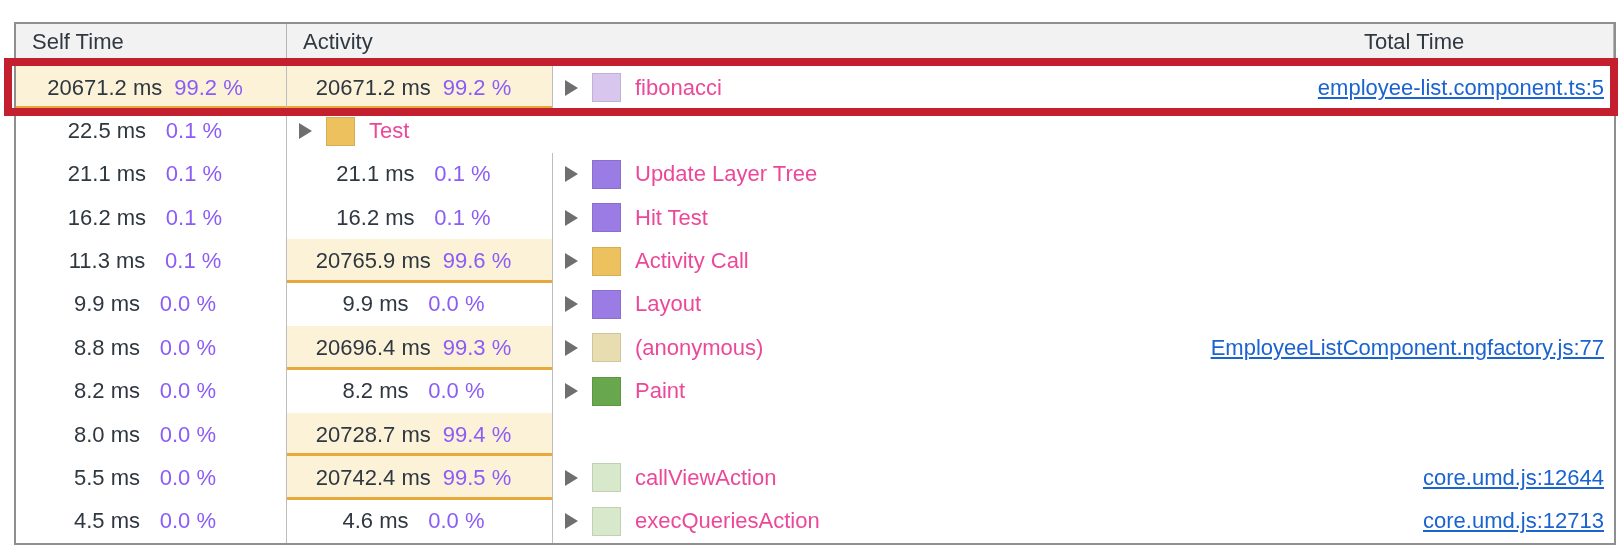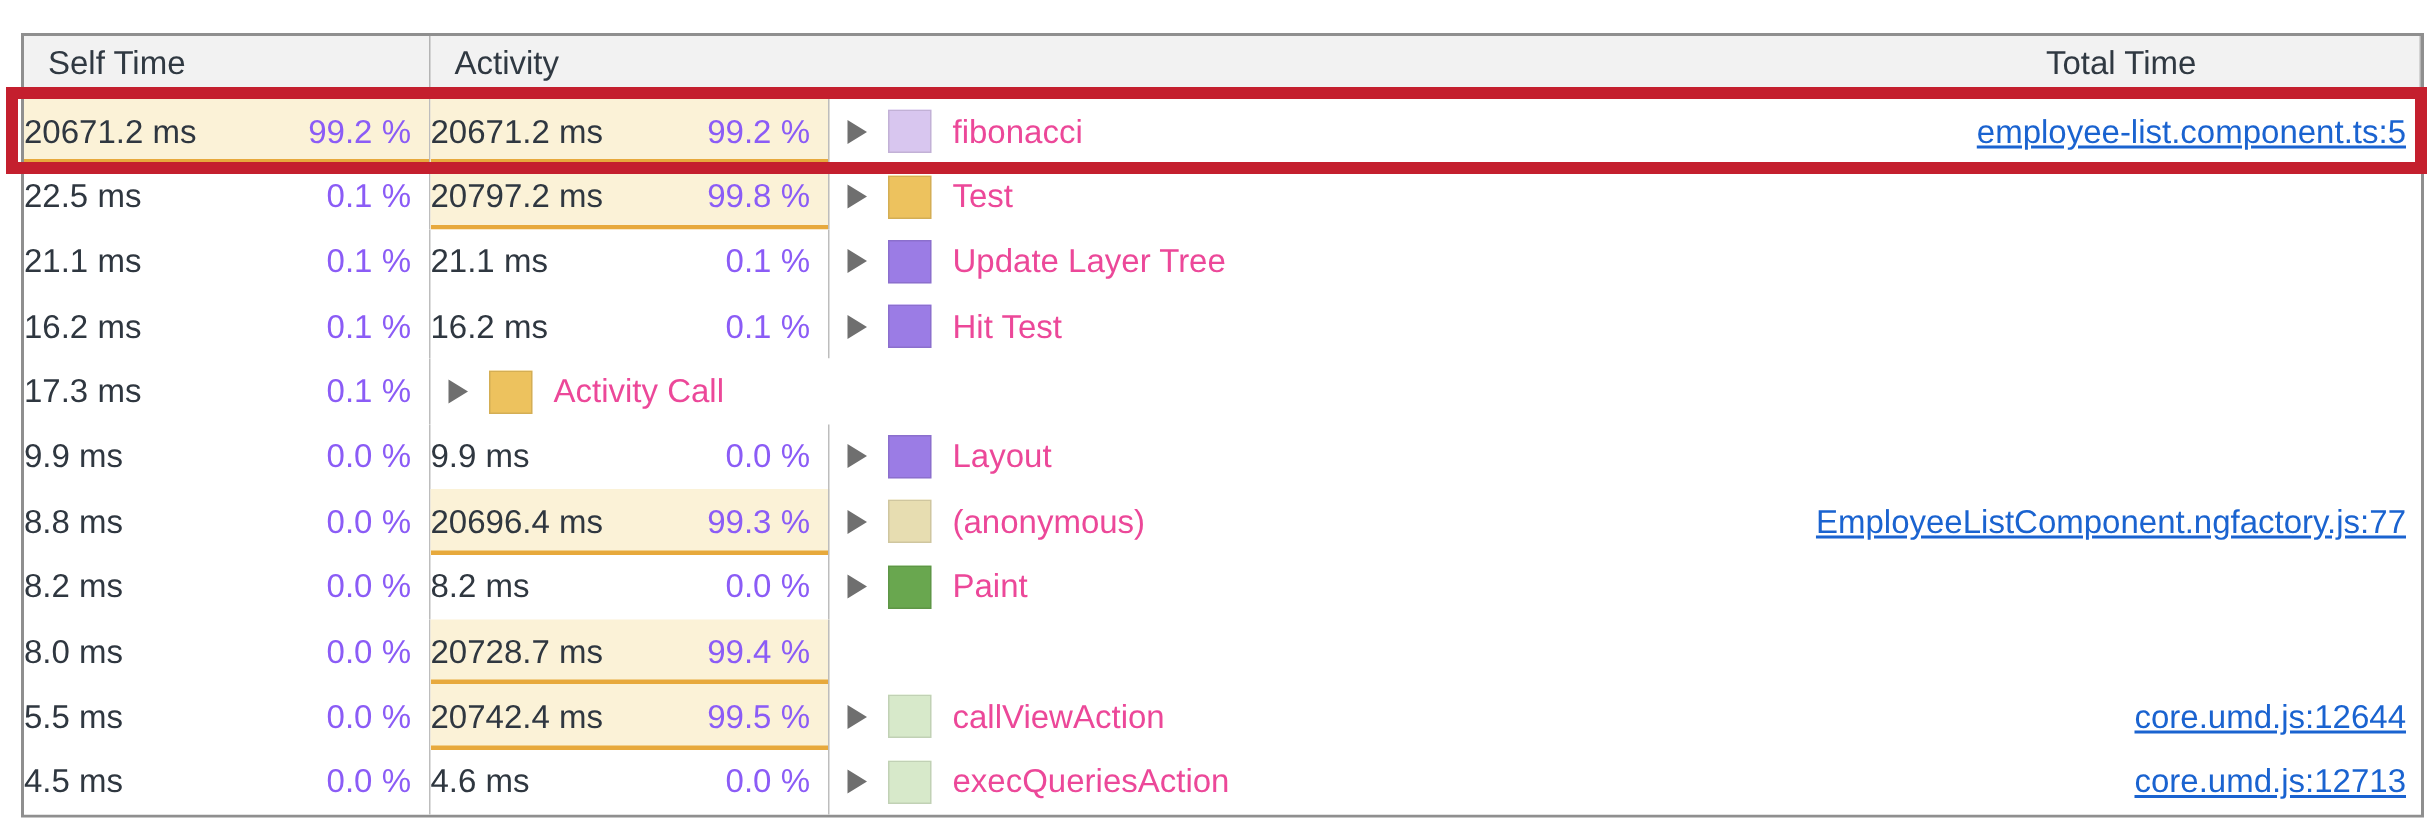--- a/index.html
+++ b/index.html
@@ -22,21 +22,21 @@
     padding-left:16px;color:#303942;border-right:1px solid #b4b4b4;
     cursor:default;overflow:hidden;white-space:nowrap;
   }
   .body{flex:1;display:flex;flex-direction:column;}
   .row{flex:1;display:flex;background:#fff;}
   .col-self{width:271px;flex:0 0 271px;}
   .col-total{width:266px;flex:0 0 266px;}
   .col-activity{flex:1;border-right:none !important;}
   .cell{box-sizing:border-box;border-right:1px solid #bdbdbd;overflow:hidden;}
   .time-cell{
-    display:flex;align-items:center;justify-content:space-between;
+    display:flex;align-items:center;justify-content:center;
     padding-right:12px;white-space:nowrap;
   }
   .time-cell .val{color:#2f3740;text-align:right;}
   .time-cell .pct{min-width:64px;margin-left:12px;text-align:right;color:#8b5cf6;}
   .time-cell.highlight{
     background:var(--highlight-bg);
     box-shadow:inset 0 -3px 0 var(--highlight-border);
   }
   .activity-cell{display:flex;align-items:center;padding:0 10px 0 8px;white-space:nowrap;}
   .arrow{
@@ -84,24 +84,20 @@
             <div class="swatch" style="background: rgb(216, 198, 239);"></div>
             <span class="activity-label">fibonacci</span>
             <a class="source-link">employee-list.component.ts:5</a>
           </div>
         </div>
         <div class="row">
           <div class="cell time-cell col-self">
             <span class="val">22.5 ms</span>
             <span class="pct">0.1 %</span>
           </div>
-          <div class="cell time-cell col-total highlight">
-            <span class="val">20797.2 ms</span>
-            <span class="pct">99.8 %</span>
-          </div>
           <div class="cell activity-cell col-activity">
             <div class="arrow"></div>
             <div class="swatch" style="background: rgb(237, 194, 94);"></div>
             <span class="activity-label">Test</span>
           </div>
         </div>
         <div class="row">
           <div class="cell time-cell col-self">
             <span class="val">21.1 ms</span>
             <span class="pct">0.1 %</span>
@@ -126,22 +122,26 @@
             <span class="pct">0.1 %</span>
           </div>
           <div class="cell activity-cell col-activity">
             <div class="arrow"></div>
             <div class="swatch" style="background: rgb(155, 124, 229);"></div>
             <span class="activity-label">Hit Test</span>
           </div>
         </div>
         <div class="row">
           <div class="cell time-cell col-self">
-            <span class="val">17.3 ms</span>
-            <span class="pct">0.1 %</span>
+            <span class="val">11.3 ms</span>
+            <span class="pct">0.1 %</span>
+          </div>
+          <div class="cell time-cell col-total highlight">
+            <span class="val">20765.9 ms</span>
+            <span class="pct">99.6 %</span>
           </div>
           <div class="cell activity-cell col-activity">
             <div class="arrow"></div>
             <div class="swatch" style="background: rgb(237, 194, 94);"></div>
             <span class="activity-label">Activity Call</span>
           </div>
         </div>
         <div class="row">
           <div class="cell time-cell col-self">
             <span class="val">9.9 ms</span>

